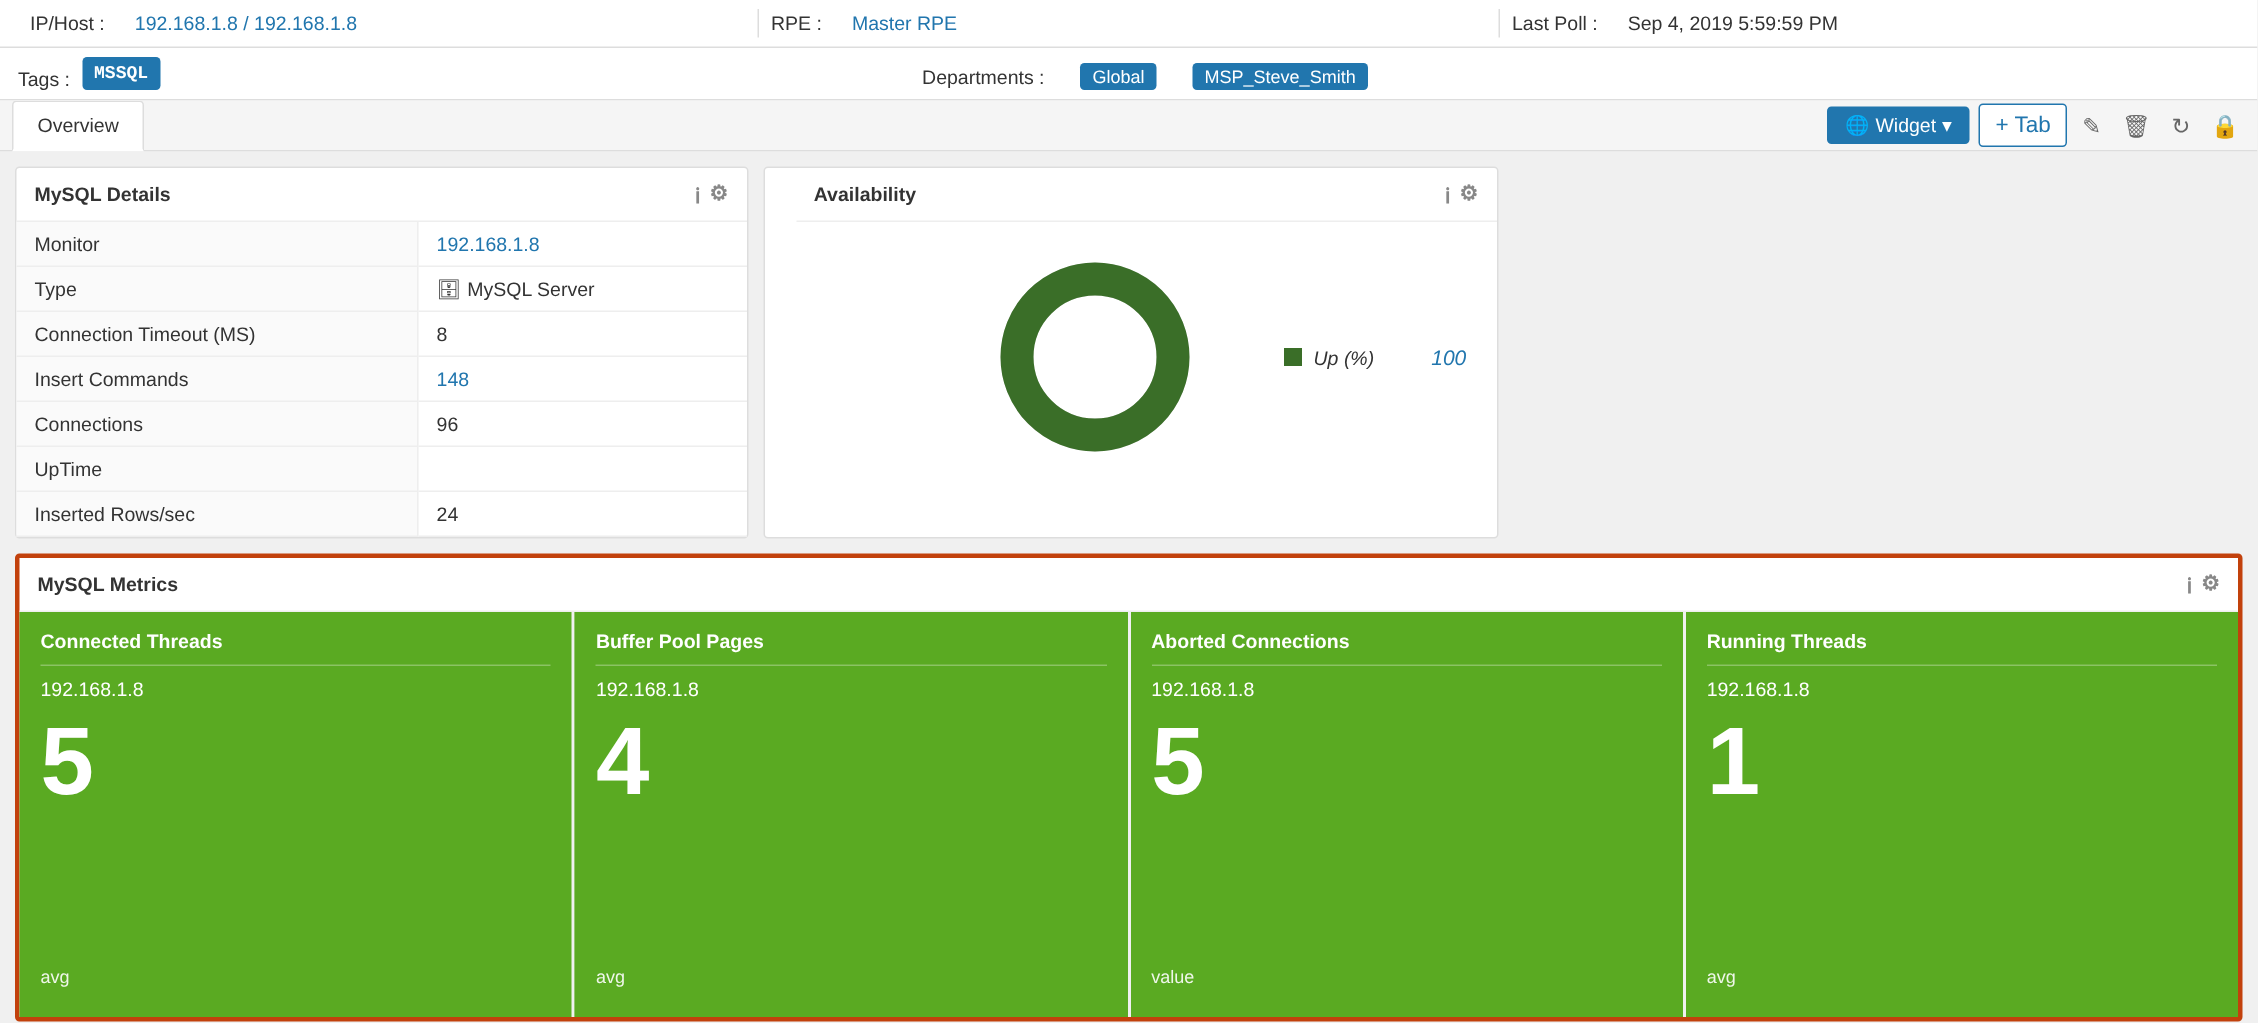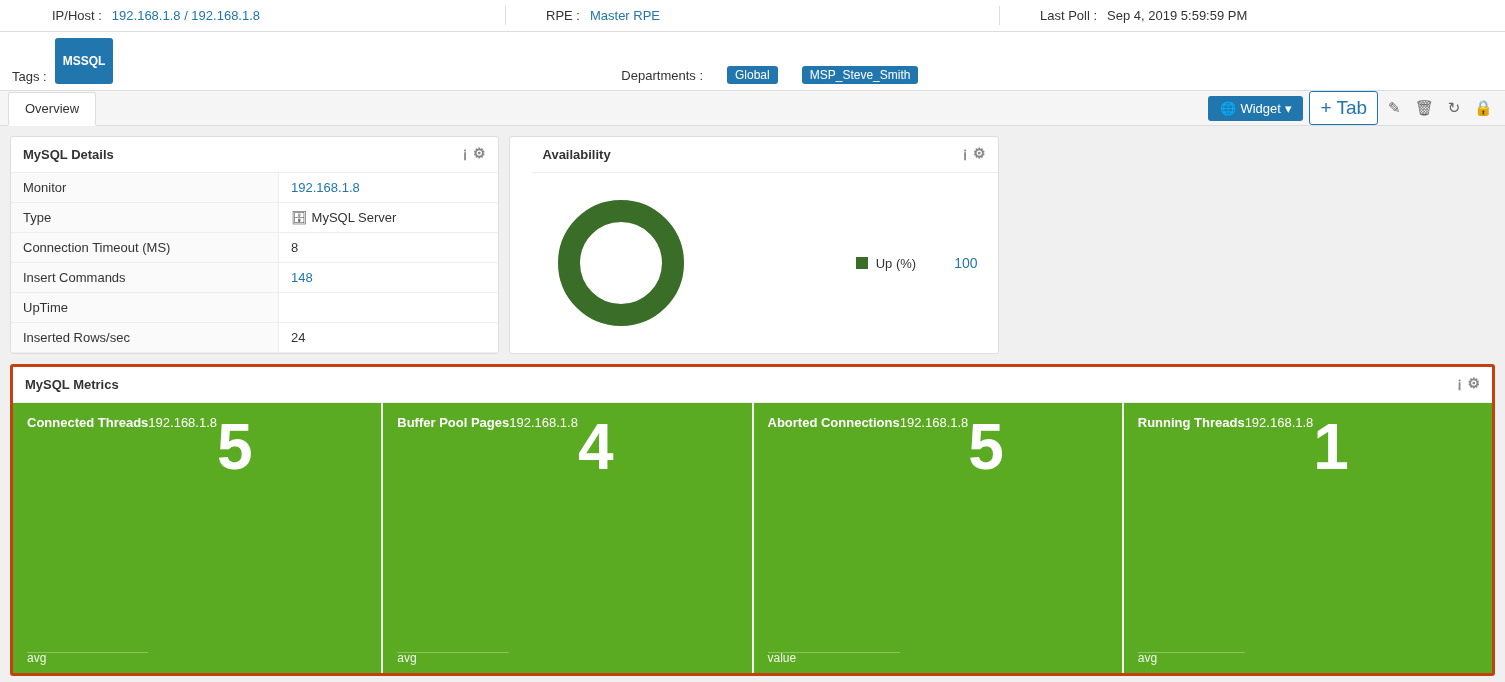--- a/index.html
+++ b/index.html
@@ -11,47 +11,47 @@
       border-bottom: 1px solid #ddd;
       display: flex;
       align-items: center;
       padding: 6px 12px;
       gap: 0;
     }
     .header-section {
       flex: 1;
       display: flex;
       align-items: flex-start;
-      gap: 10px;
+      gap: 20px;
       font-size: 13px;
       padding: 2px 8px;
       border-right: 1px solid #ddd;
-      margin-left: 32px;
     }
     .header-section:last-child { border-right: none; }
     .header-label { color: #333; font-weight: normal; }
     .header-value { color: #2176ae; font-weight: normal; }
     .header-value-dark { color: #333; }
 
     
     .tags-bar {
       background: #fff;
       border-bottom: 1px solid #ddd;
       display: flex;
       align-items: flex-end;
       padding: 6px 12px;
       gap: 8px;
     }
     .tag-badge {
       background: #2176ae;
       color: #fff;
       border-radius: 3px;
-      padding: 16px 8px;
+      padding: 4px 8px;
       font-size: 12px;
       font-weight: bold;
+      font-family: Liberation Mono, monospace;
     }
     .dept-badge {
       background: #2176ae;
       color: #fff;
       border-radius: 3px;
       padding: 2px 8px;
       font-size: 12px;
     }
     .tags-bar .departments-section {
       flex: 1;
@@ -100,21 +100,21 @@
       display: flex;
       align-items: center;
       gap: 4px;
     }
     .btn-tab {
       background: #fff;
       color: #2176ae;
       border: 1px solid #2176ae;
       border-radius: 3px;
       padding: 5px 10px;
-      font-size: 19px;
+      font-size: 15px;
       cursor: pointer;
     }
     .tab-icon-btn {
       background: none;
       border: none;
       cursor: pointer;
       color: #666;
       font-size: 15px;
       padding: 2px 4px;
     }
@@ -165,23 +165,24 @@
       background: #fafafa;
       border-right: 1px solid #eee;
     }
     .details-table td:last-child { color: #333; }
     .details-table td.link-value { color: #2176ae; }
 
     
     .availability-body {
       display: flex;
       align-items: center;
-      justify-content: space-between;
+      justify-content: flex-end;
       padding: 20px;
       gap: 56px;
+      font-style: italic;
     }
     .donut-chart {
       position: relative;
       width: 140px;
       height: 140px;
     }
     .legend-box { display: flex; flex-direction: column; gap: 8px; }
     .legend-item { display: flex; align-items: center; gap: 8px; font-size: 13px; }
     .legend-color { width: 12px; height: 12px; }
     .legend-value { color: #2176ae; margin-left: 30px; font-size: 14px; }
@@ -207,41 +208,41 @@
       gap: 0;
     }
     .metric-card {
       flex: 1;
       background: #5aaa22;
       color: #fff;
       padding: 12px 14px;
       position: relative;
       min-height: 270px;
       display: flex;
-      flex-direction: row;
+      flex-direction: column;
       border-right: 2px solid #f0f0f0;
     }
     .metric-card:last-child { border-right: none; }
     .metric-card-title {
       font-size: 13px;
       font-weight: bold;
       border-bottom: 1px solid rgba(255,255,255,0.3);
       padding-bottom: 8px;
       margin-bottom: 8px;
     }
     .metric-card-host { font-size: 13px; margin-bottom: 8px; }
     .metric-card-value {
       font-size: 64px;
       font-weight: bold;
       line-height: 1;
       flex: 1;
     }
     .metric-card-footer {
       position: absolute;
-      bottom: 8px;
+      bottom: 20px;
       left: 14px;
       font-size: 12px;
       opacity: 0.9;
     }
 
     .departments-label { color: #333; }
   </style>
 </head>
 <body>
 
@@ -319,20 +320,24 @@
             </tr>
             <tr>
               <td>Connection Timeout (MS)</td>
               <td>8</td>
             </tr>
             <tr>
               <td>Insert Commands</td>
               <td class="link-value">148</td>
             </tr>
             <tr>
+              <td>Connections</td>
+              <td>96</td>
+            </tr>
+            <tr>
               <td>UpTime</td>
               <td></td>
             </tr>
             <tr>
               <td>Inserted Rows/sec</td>
               <td>24</td>
             </tr>
           </tbody>
         </table>
       </div>

